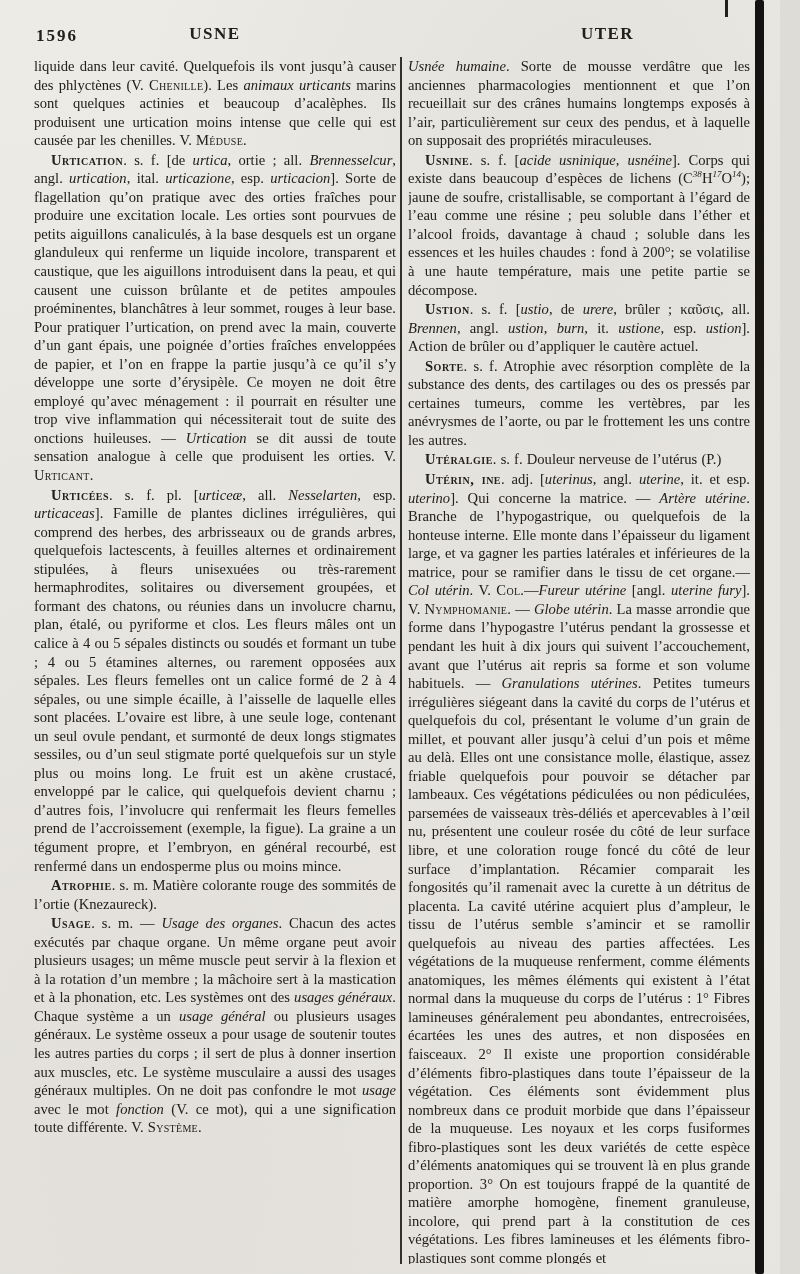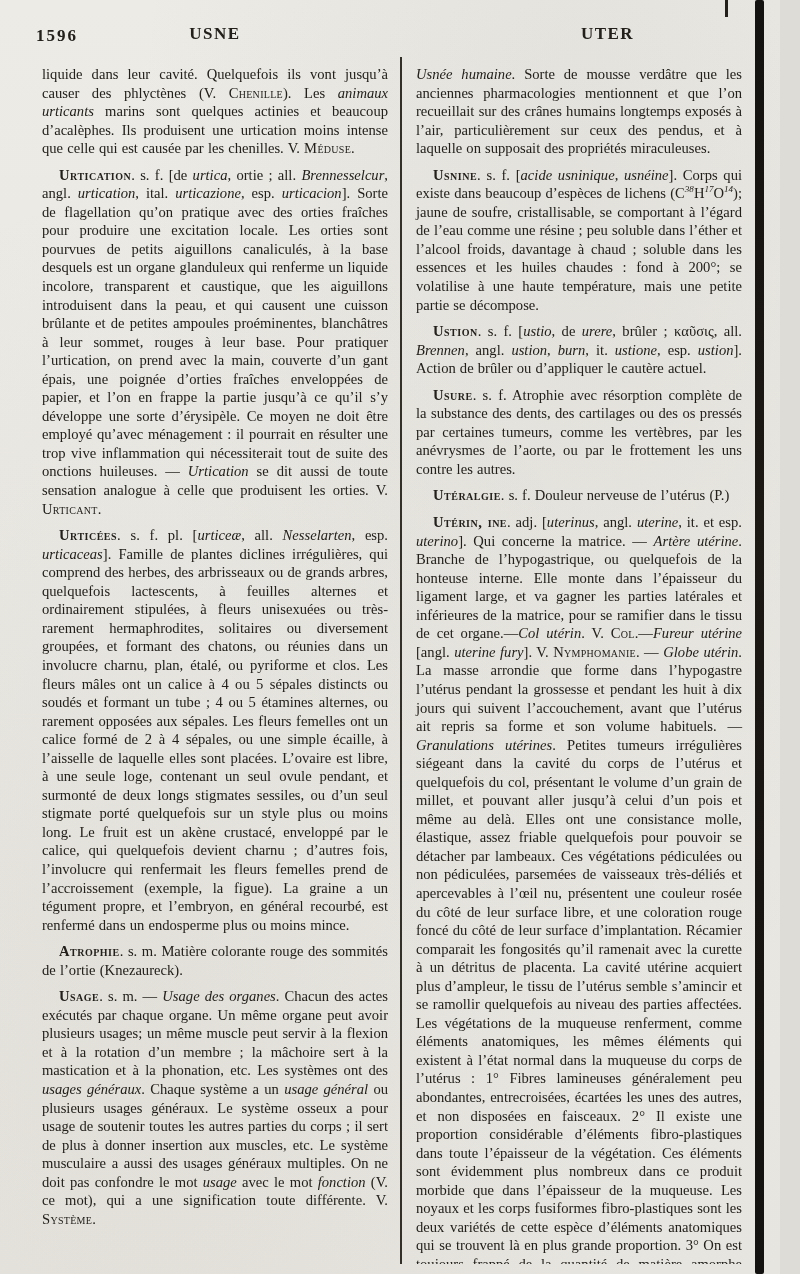--- a/index.html
+++ b/index.html
@@ -30,21 +30,21 @@
     display: flex; overflow: hidden;
   }
   .column { overflow: hidden; }
   .column.left  { width: 362px; }
   .column.right { flex: 1; }
   .column-divider {
     width: 2px; background: #33302a; margin: 0 6px 0 4px; flex: none;
   }
 
   .column p {
-    margin: 8px; font-size: 14.6px; line-height: 18.55px;
+    margin: 0; font-size: 14.6px; line-height: 18.55px;
     text-align: justify; word-spacing: 0.5px;
   }
   .column p.indent { text-indent: 17px; margin-top: 1px; }
   .seg-i   { font-style: italic; }
   .seg-sc  { font-variant: small-caps; letter-spacing: 0.3px; }
   .seg-bsc { font-weight: bold; font-variant: small-caps; letter-spacing: 0.5px; }
   .seg-sup { vertical-align: super; font-size: 0.62em; line-height: 0; font-style: italic; }
 
   .edge-bar {
     position: absolute; top: 0; bottom: 0; right: 16px; width: 9px;
@@ -72,21 +72,21 @@
         <p class="indent"><span class="seg-bsc">Urtication</span>. s. f. [de <span class="seg-i">urtica</span>, ortie ; all. <span class="seg-i">Brennesselcur</span>, angl. <span class="seg-i">urtication</span>, ital. <span class="seg-i">urticazione</span>, esp. <span class="seg-i">urticacion</span>]. Sorte de flagellation qu’on pratique avec des orties fraîches pour produire une excitation locale. Les orties sont pourvues de petits aiguillons canaliculés, à la base desquels est un organe glanduleux qui renferme un liquide incolore, transparent et caustique, que les aiguillons introduisent dans la peau, et qui causent une cuisson brûlante et de petites ampoules proéminentes, blanchâtres à leur sommet, rouges à leur base. Pour pratiquer l’urtication, on prend avec la main, couverte d’un gant épais, une poignée d’orties fraîches enveloppées de papier, et l’on en frappe la partie jusqu’à ce qu’il s’y développe une sorte d’érysipèle. Ce moyen ne doit être employé qu’avec ménagement : il pourrait en résulter une trop vive inflammation qui nécessiterait tout de suite des onctions huileuses. — <span class="seg-i">Urtication</span> se dit aussi de toute sensation analogue à celle que produisent les orties. V. <span class="seg-sc">Urticant</span>.</p>
         <p class="indent"><span class="seg-bsc">Urticées</span>. s. f. pl. [<span class="seg-i">urticeæ</span>, all. <span class="seg-i">Nesselarten</span>, esp. <span class="seg-i">urticaceas</span>]. Famille de plantes diclines irrégulières, qui comprend des herbes, des arbrisseaux ou de grands arbres, quelquefois lactescents, à feuilles alternes et ordinairement stipulées, à fleurs unisexuées ou très-rarement hermaphrodites, solitaires ou diversement groupées, et formant des chatons, ou réunies dans un involucre charnu, plan, étalé, ou pyriforme et clos. Les fleurs mâles ont un calice à 4 ou 5 sépales distincts ou soudés et formant un tube ; 4 ou 5 étamines alternes, ou rarement opposées aux sépales. Les fleurs femelles ont un calice formé de 2 à 4 sépales, ou une simple écaille, à l’aisselle de laquelle elles sont placées. L’ovaire est libre, à une seule loge, contenant un seul ovule pendant, et surmonté de deux longs stigmates sessiles, ou d’un seul stigmate porté quelquefois sur un style plus ou moins long. Le fruit est un akène crustacé, enveloppé par le calice, qui quelquefois devient charnu ; d’autres fois, l’involucre qui renfermait les fleurs femelles prend de l’accroissement (exemple, la figue). La graine a un tégument propre, et l’embryon, en général recourbé, est renfermé dans un endosperme plus ou moins mince.</p>
         <p class="indent"><span class="seg-bsc">Atrophie</span>. s. m. Matière colorante rouge des sommités de l’ortie (Knezaureck).</p>
         <p class="indent"><span class="seg-bsc">Usage</span>. s. m. — <span class="seg-i">Usage des organes</span>. Chacun des actes exécutés par chaque organe. Un même organe peut avoir plusieurs usages; un même muscle peut servir à la flexion et à la rotation d’un membre ; la mâchoire sert à la mastication et à la phonation, etc. Les systèmes ont des <span class="seg-i">usages généraux</span>. Chaque système a un <span class="seg-i">usage général</span> ou plusieurs usages généraux. Le système osseux a pour usage de soutenir toutes les autres parties du corps ; il sert de plus à donner insertion aux muscles, etc. Le système musculaire a aussi des usages généraux multiples. On ne doit pas confondre le mot <span class="seg-i">usage</span> avec le mot <span class="seg-i">fonction</span> (V. ce mot), qui a une signification toute différente. V. <span class="seg-sc">Système</span>.</p>
       </div>
     <div class="column-divider"></div>
     <div class="column right">
         <p><span class="seg-i">Usnée humaine</span>. Sorte de mousse verdâtre que les anciennes pharmacologies mentionnent et que l’on recueillait sur des crânes humains longtemps exposés à l’air, particulièrement sur ceux des pendus, et à laquelle on supposait des propriétés miraculeuses.</p>
         <p class="indent"><span class="seg-bsc">Usnine</span>. s. f. [<span class="seg-i">acide usninique</span>, <span class="seg-i">usnéine</span>]. Corps qui existe dans beaucoup d’espèces de lichens (C<span class="seg-sup">38</span>H<span class="seg-sup">17</span>O<span class="seg-sup">14</span>); jaune de soufre, cristallisable, se comportant à l’égard de l’eau comme une résine ; peu soluble dans l’éther et l’alcool froids, davantage à chaud ; soluble dans les essences et les huiles chaudes : fond à 200°; se volatilise à une haute température, mais une petite partie se décompose.</p>
         <p class="indent"><span class="seg-bsc">Ustion</span>. s. f. [<span class="seg-i">ustio</span>, de <span class="seg-i">urere</span>, brûler ; καῦσις, all. <span class="seg-i">Brennen</span>, angl. <span class="seg-i">ustion</span>, <span class="seg-i">burn</span>, it. <span class="seg-i">ustione</span>, esp. <span class="seg-i">ustion</span>]. Action de brûler ou d’appliquer le cautère actuel.</p>
-        <p class="indent"><span class="seg-bsc">Usure</span>. s. f. Atrophie avec résorption complète de la substance des dents, des cartilages ou des os pressés par certaines tumeurs, comme les vertèbres, par les anévrysmes de l’aorte, ou par le frottement les uns contre les autres.</p>
+        <p class="indent"><span class="seg-bsc">Sorte</span>. s. f. Atrophie avec résorption complète de la substance des dents, des cartilages ou des os pressés par certaines tumeurs, comme les vertèbres, par les anévrysmes de l’aorte, ou par le frottement les uns contre les autres.</p>
         <p class="indent"><span class="seg-bsc">Utéralgie</span>. s. f. Douleur nerveuse de l’utérus (P.)</p>
         <p class="indent"><span class="seg-bsc">Utérin, ine</span>. adj. [<span class="seg-i">uterinus</span>, angl. <span class="seg-i">uterine</span>, it. et esp. <span class="seg-i">uterino</span>]. Qui concerne la matrice. — <span class="seg-i">Artère utérine</span>. Branche de l’hypogastrique, ou quelquefois de la honteuse interne. Elle monte dans l’épaisseur du ligament large, et va gagner les parties latérales et inférieures de la matrice, pour se ramifier dans le tissu de cet organe.—<span class="seg-i">Col utérin</span>. V. <span class="seg-sc">Col</span>.—<span class="seg-i">Fureur utérine</span> [angl. <span class="seg-i">uterine fury</span>]. V. <span class="seg-sc">Nymphomanie</span>. — <span class="seg-i">Globe utérin</span>. La masse arrondie que forme dans l’hypogastre l’utérus pendant la grossesse et pendant les huit à dix jours qui suivent l’accouchement, avant que l’utérus ait repris sa forme et son volume habituels. — <span class="seg-i">Granulations utérines</span>. Petites tumeurs irrégulières siégeant dans la cavité du corps de l’utérus et quelquefois du col, présentant le volume d’un grain de millet, et pouvant aller jusqu’à celui d’un pois et même au delà. Elles ont une consistance molle, élastique, assez friable quelquefois pour pouvoir se détacher par lambeaux. Ces végétations pédiculées ou non pédiculées, parsemées de vaisseaux très-déliés et apercevables à l’œil nu, présentent une couleur rosée du côté de leur surface libre, et une coloration rouge foncé du côté de leur surface d’implantation. Récamier comparait les fongosités qu’il ramenait avec la curette à un détritus de placenta. La cavité utérine acquiert plus d’ampleur, le tissu de l’utérus semble s’amincir et se ramollir quelquefois au niveau des parties affectées. Les végétations de la muqueuse renferment, comme éléments anatomiques, les mêmes éléments qui existent à l’état normal dans la muqueuse du corps de l’utérus : 1° Fibres lamineuses généralement peu abondantes, entrecroisées, écartées les unes des autres, et non disposées en faisceaux. 2° Il existe une proportion considérable d’éléments fibro-plastiques dans toute l’épaisseur de la végétation. Ces éléments sont évidemment plus nombreux dans ce produit morbide que dans l’épaisseur de la muqueuse. Les noyaux et les corps fusiformes fibro-plastiques sont les deux variétés de cette espèce d’éléments anatomiques qui se trouvent là en plus grande proportion. 3° On est toujours frappé de la quantité de matière amorphe homogène, finement granuleuse, incolore, qui prend part à la constitution de ces végétations. Les fibres lamineuses et les éléments fibro-plastiques sont comme plongés et</p>
       </div>
   </div>
 
   <div class="corner-mark"></div>
   <div class="edge-bar"></div>
 </div>
 
 </body></html>

